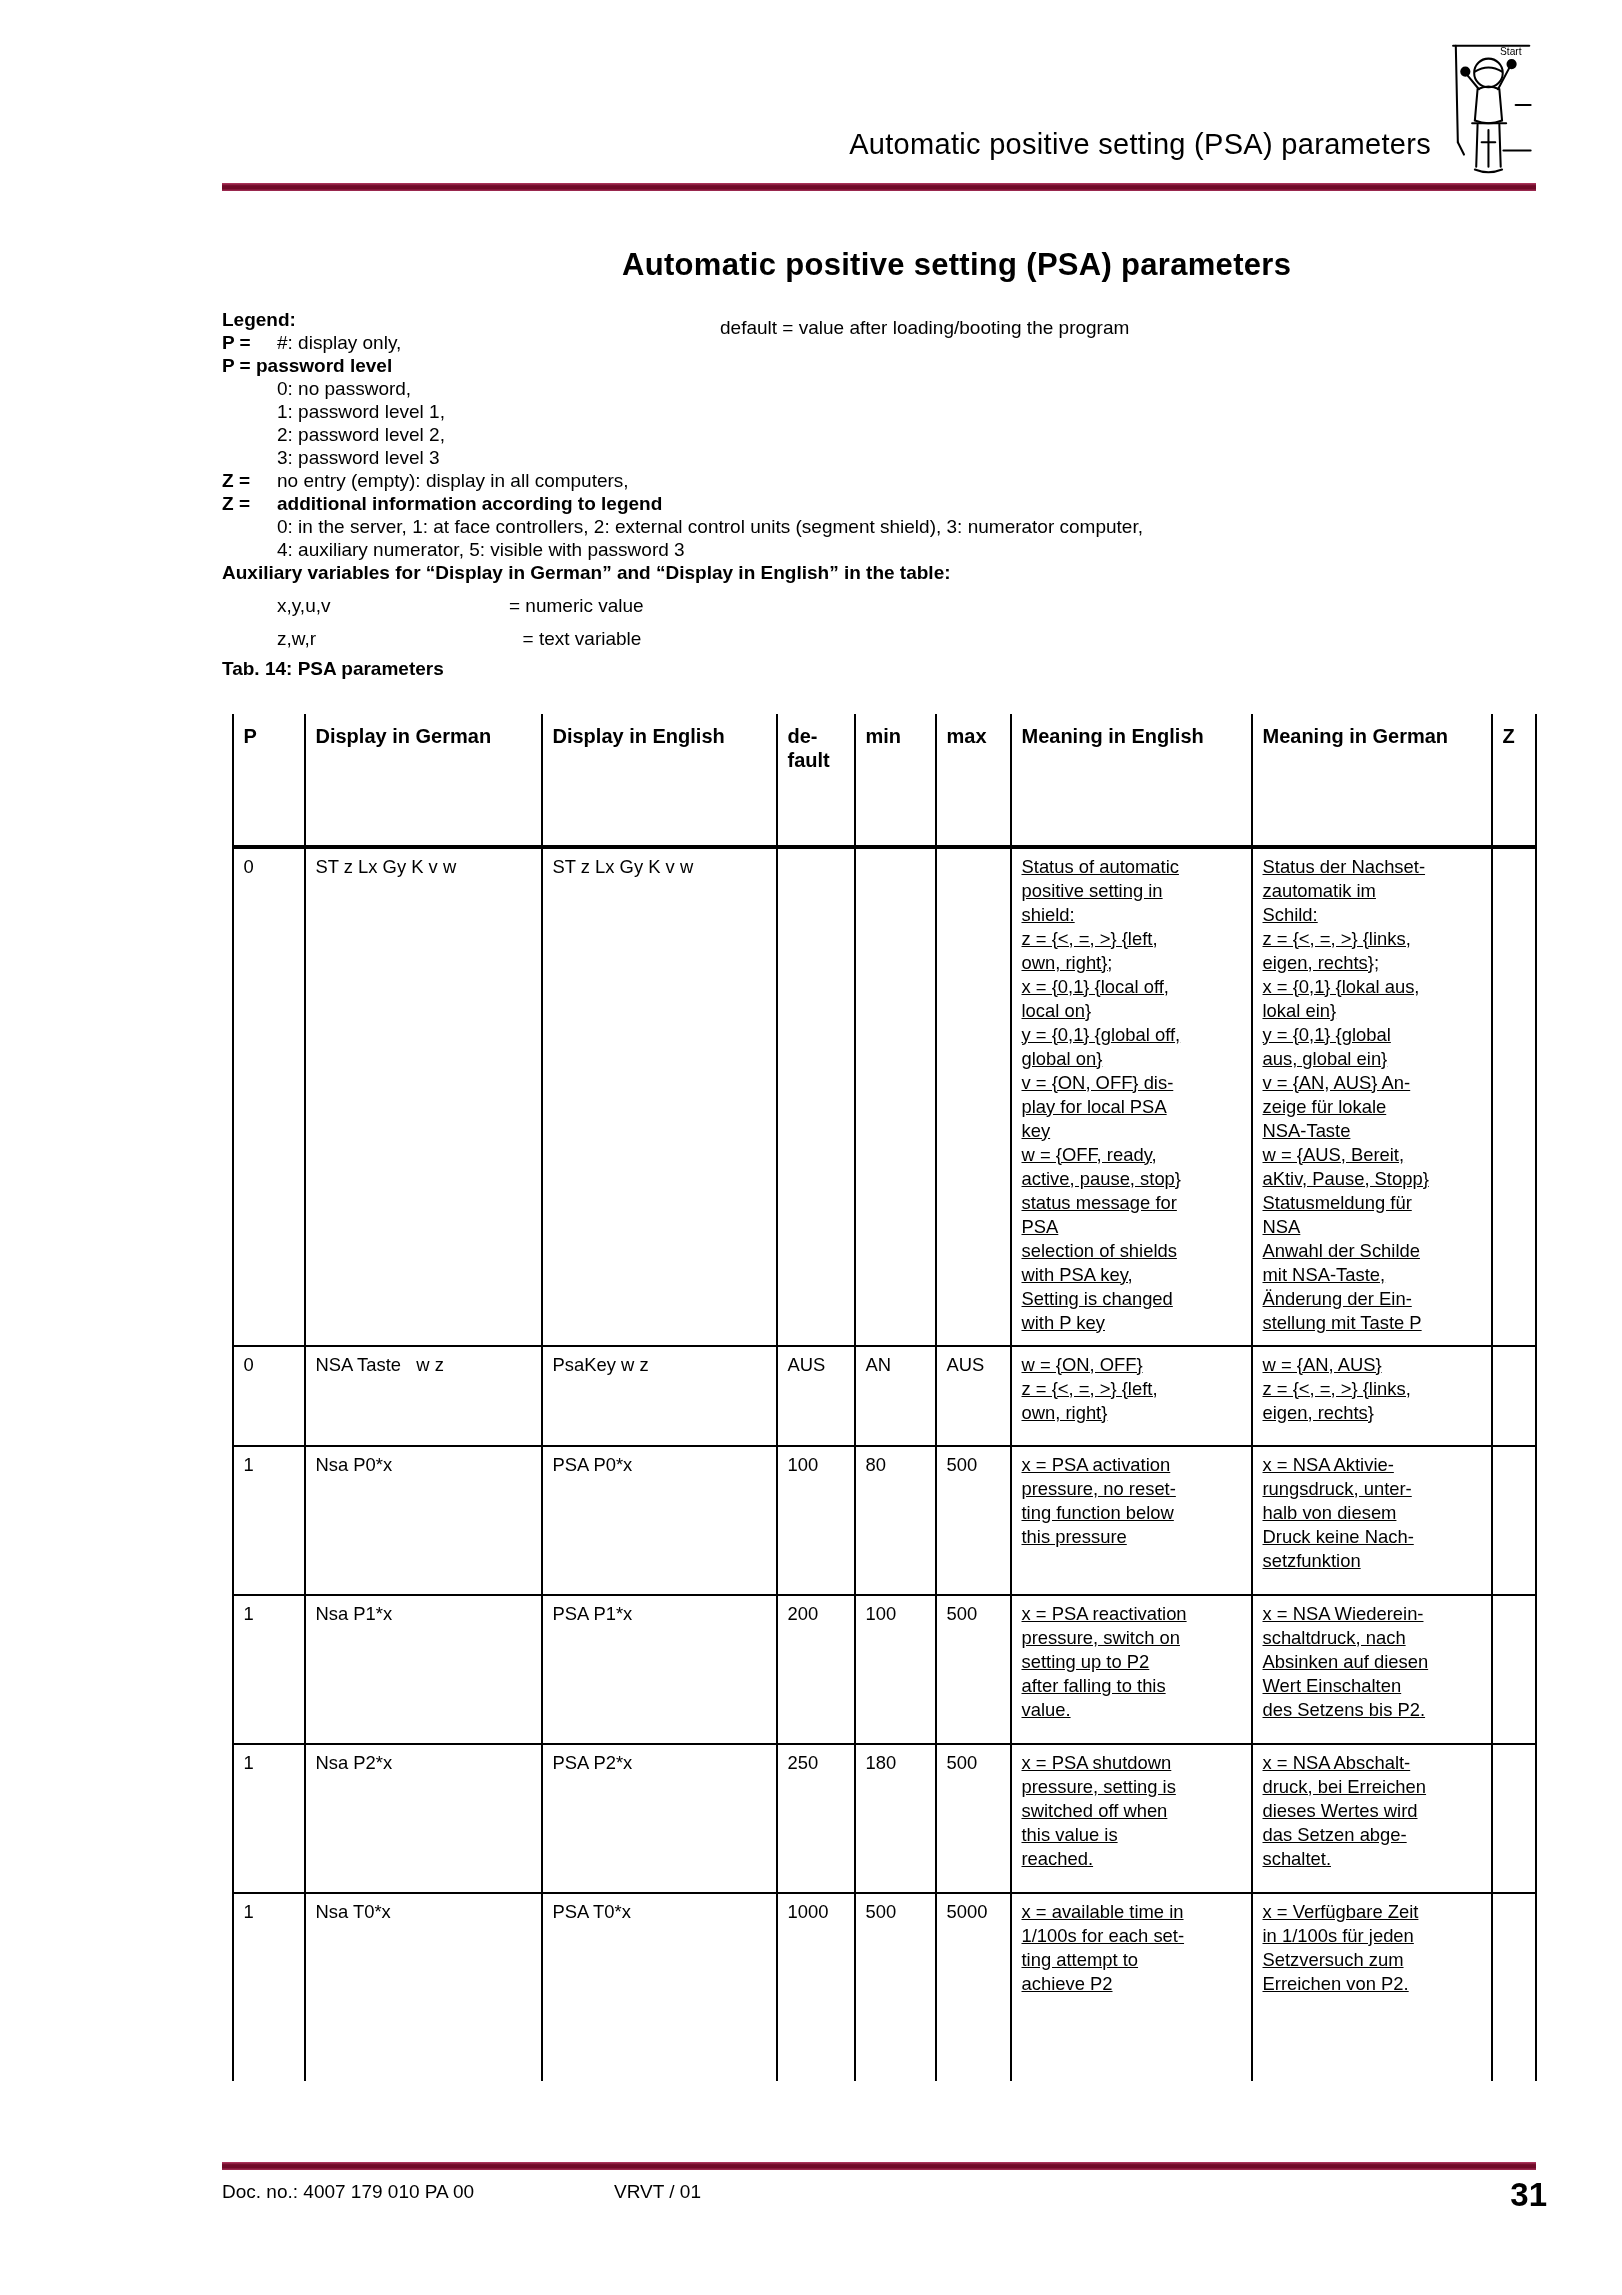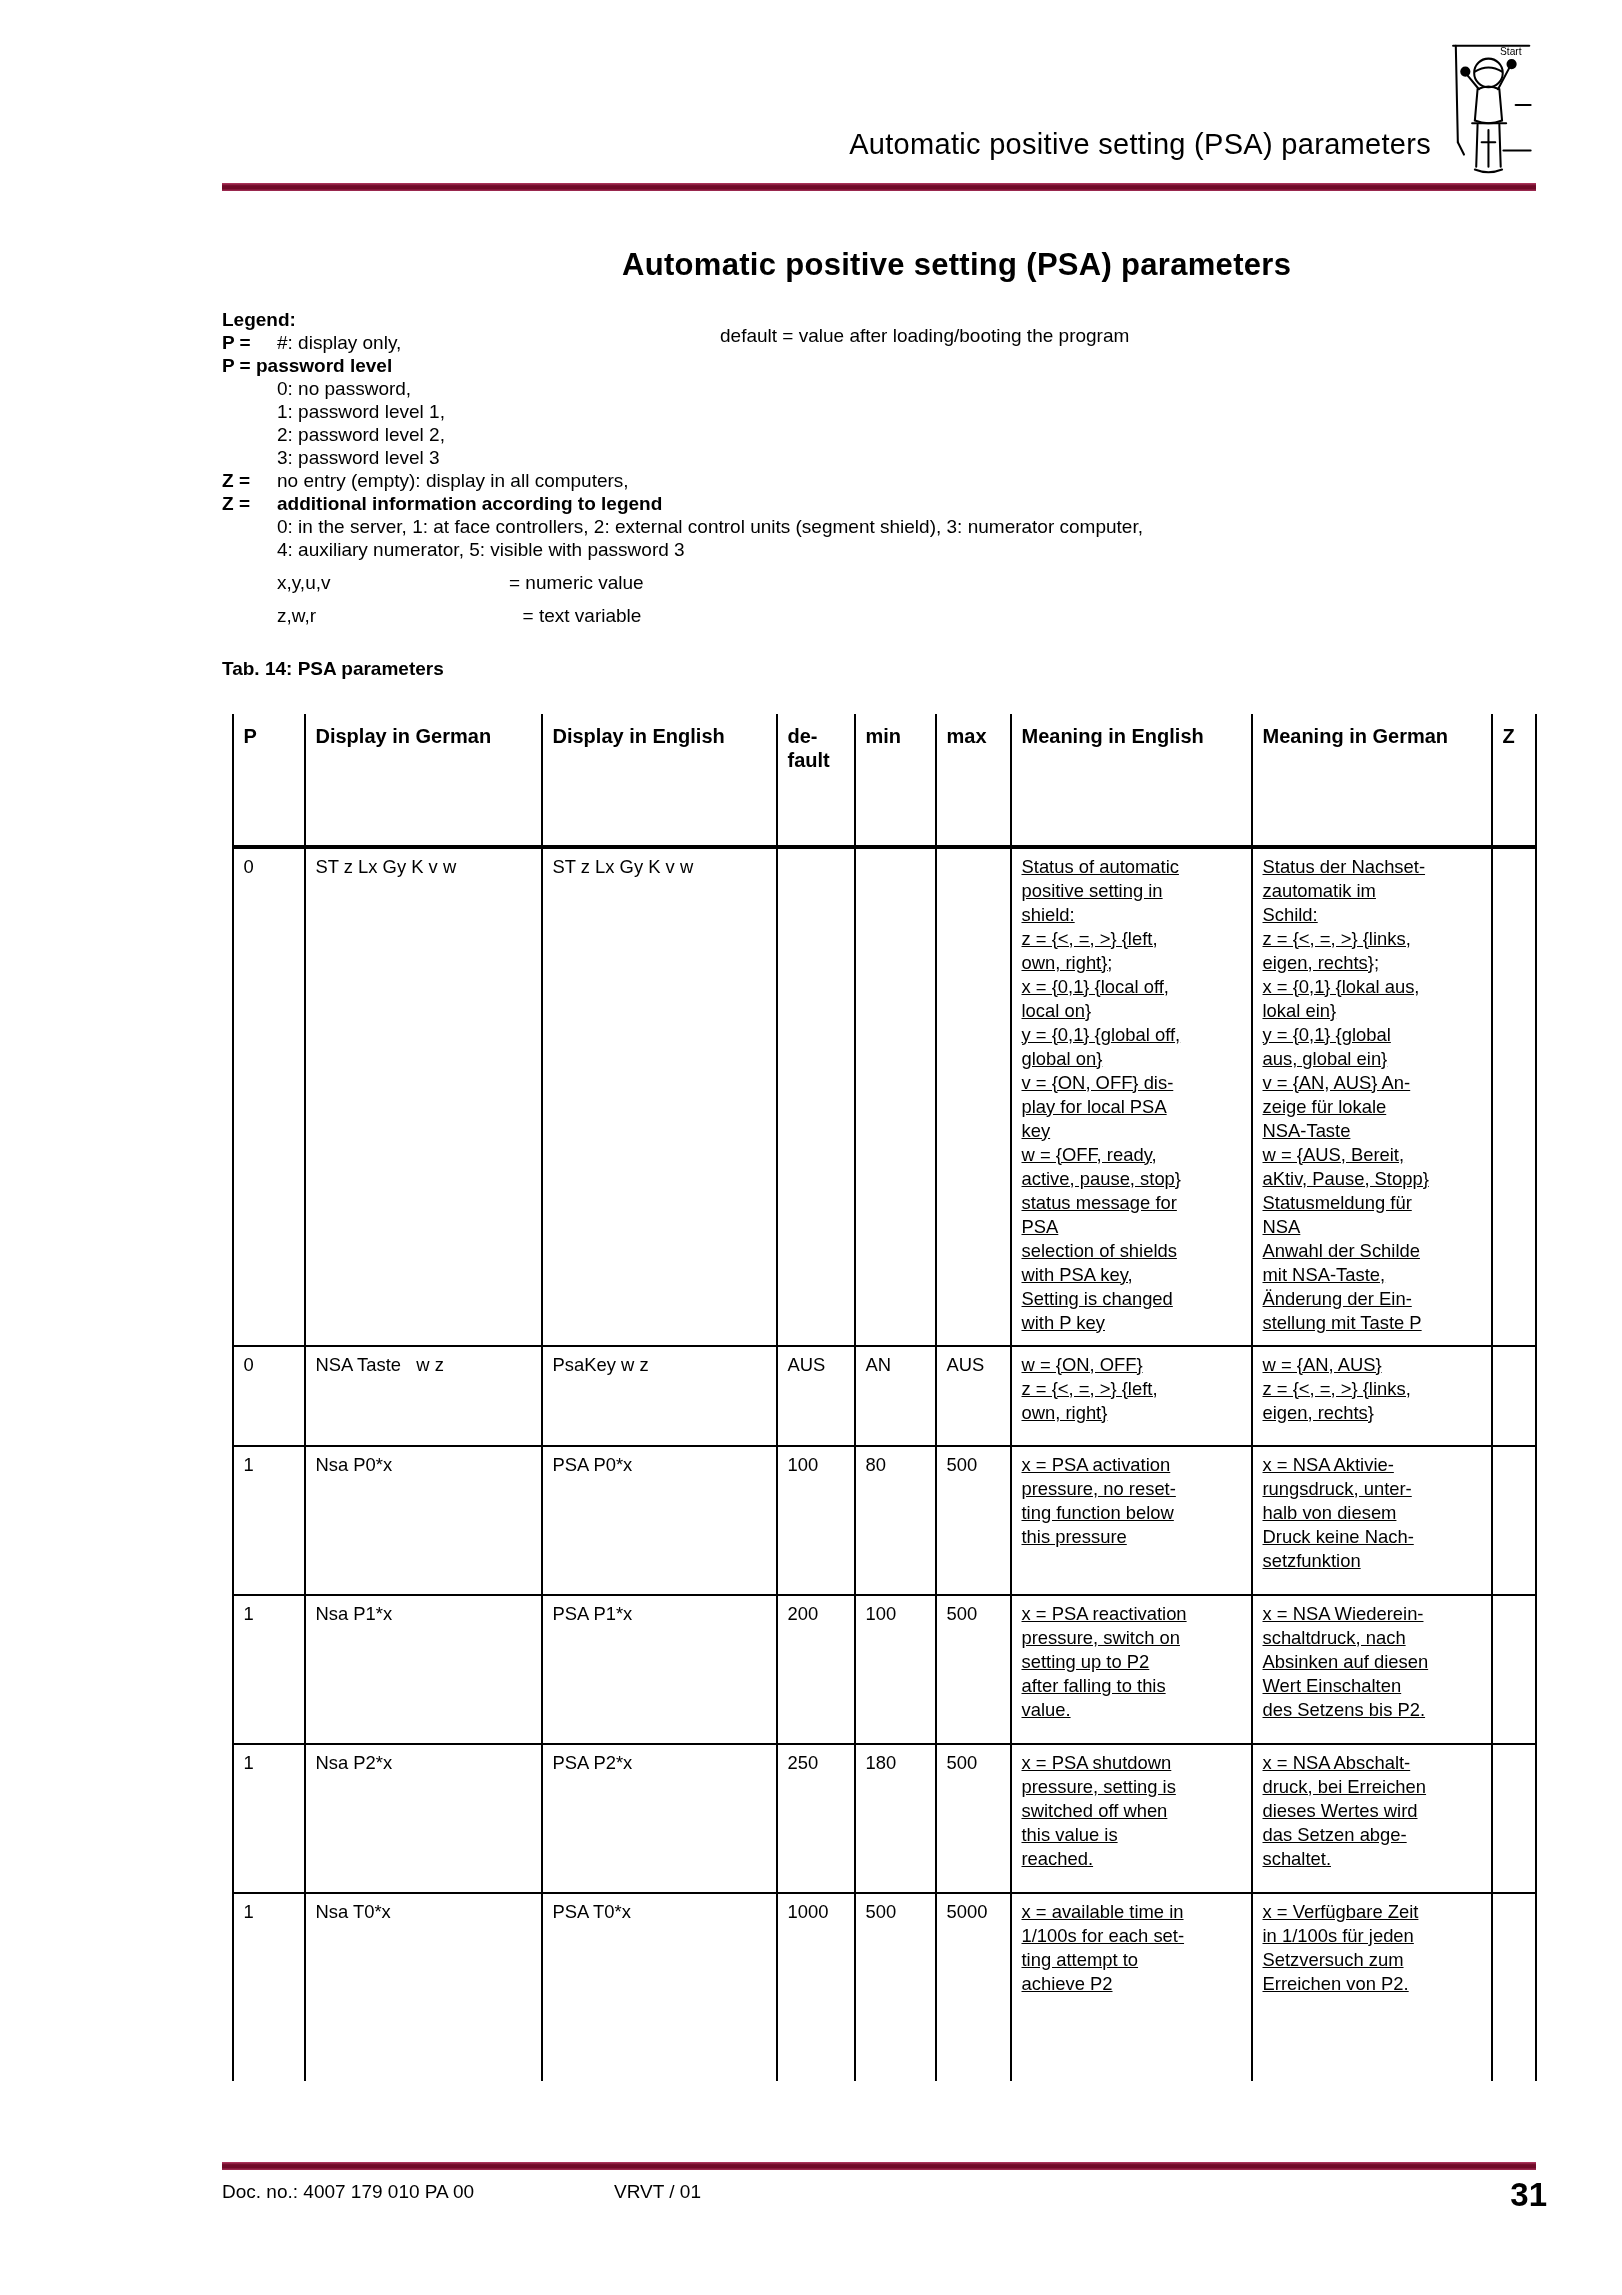--- a/index.html
+++ b/index.html
@@ -20,21 +20,21 @@
     background:linear-gradient(to bottom,#b63a63 0%,#6f0a28 35%,#6f0a28 70%,#a53058 100%);}
   .rule-top{top:183px;}
   .rule-bottom{top:2162px;}
   .main-title{
     position:absolute;top:247px;left:622px;
     font-size:31px;font-weight:700;letter-spacing:0.3px;
   }
   .legend{position:absolute;top:308px;left:222px;width:1315px;font-size:19px;line-height:23px;}
   .legend .row{position:relative;white-space:nowrap;}
   .b{font-weight:700;}
-  .default-note{position:absolute;left:498px;top:16px;font-weight:400;}
+  .default-note{position:absolute;left:498px;top:8px;font-weight:400;}
   .lg-label{display:inline-block;width:55px;}
   .indent{padding-left:55px;}
   .aux-name{display:inline-block;width:232px;margin-top:10px;}
   .caption{position:absolute;top:658px;left:222px;font-size:19px;font-weight:700;}
   table.params{
     position:absolute;top:714px;left:232px;width:1304px;
     border-collapse:collapse;table-layout:fixed;
   }
   table.params th, table.params td{
     border-left:2px solid #000;
@@ -117,20 +117,21 @@
     <div class="row indent">2: password level 2,</div>
     <div class="row indent">3: password level 3</div>
     <div class="row">
       <span class="b lg-label">Z =</span><span>no entry (empty): display in all computers,</span>
     </div>
     <div class="row">
       <span class="b lg-label">Z =</span><span class="b">additional information according to legend</span>
     </div>
     <div class="row indent">0: in the server, 1: at face controllers, 2: external control units (segment shield), 3: numerator computer,</div>
     <div class="row indent">4: auxiliary numerator, 5: visible with password 3</div>
+    <div class="row b">Auxiliary variables for “Display in German” and “Display in English” in the table:</div>
     <div class="row indent">
       <span class="aux-name">x,y,u,v</span><span>= numeric value</span>
     </div>
     <div class="row indent">
       <span class="aux-name">z,w,r</span><span style="padding-left:13.6px;">= text variable</span>
     </div>
   </div>
 
   <div class="caption">Tab. 14: PSA parameters</div>
 

